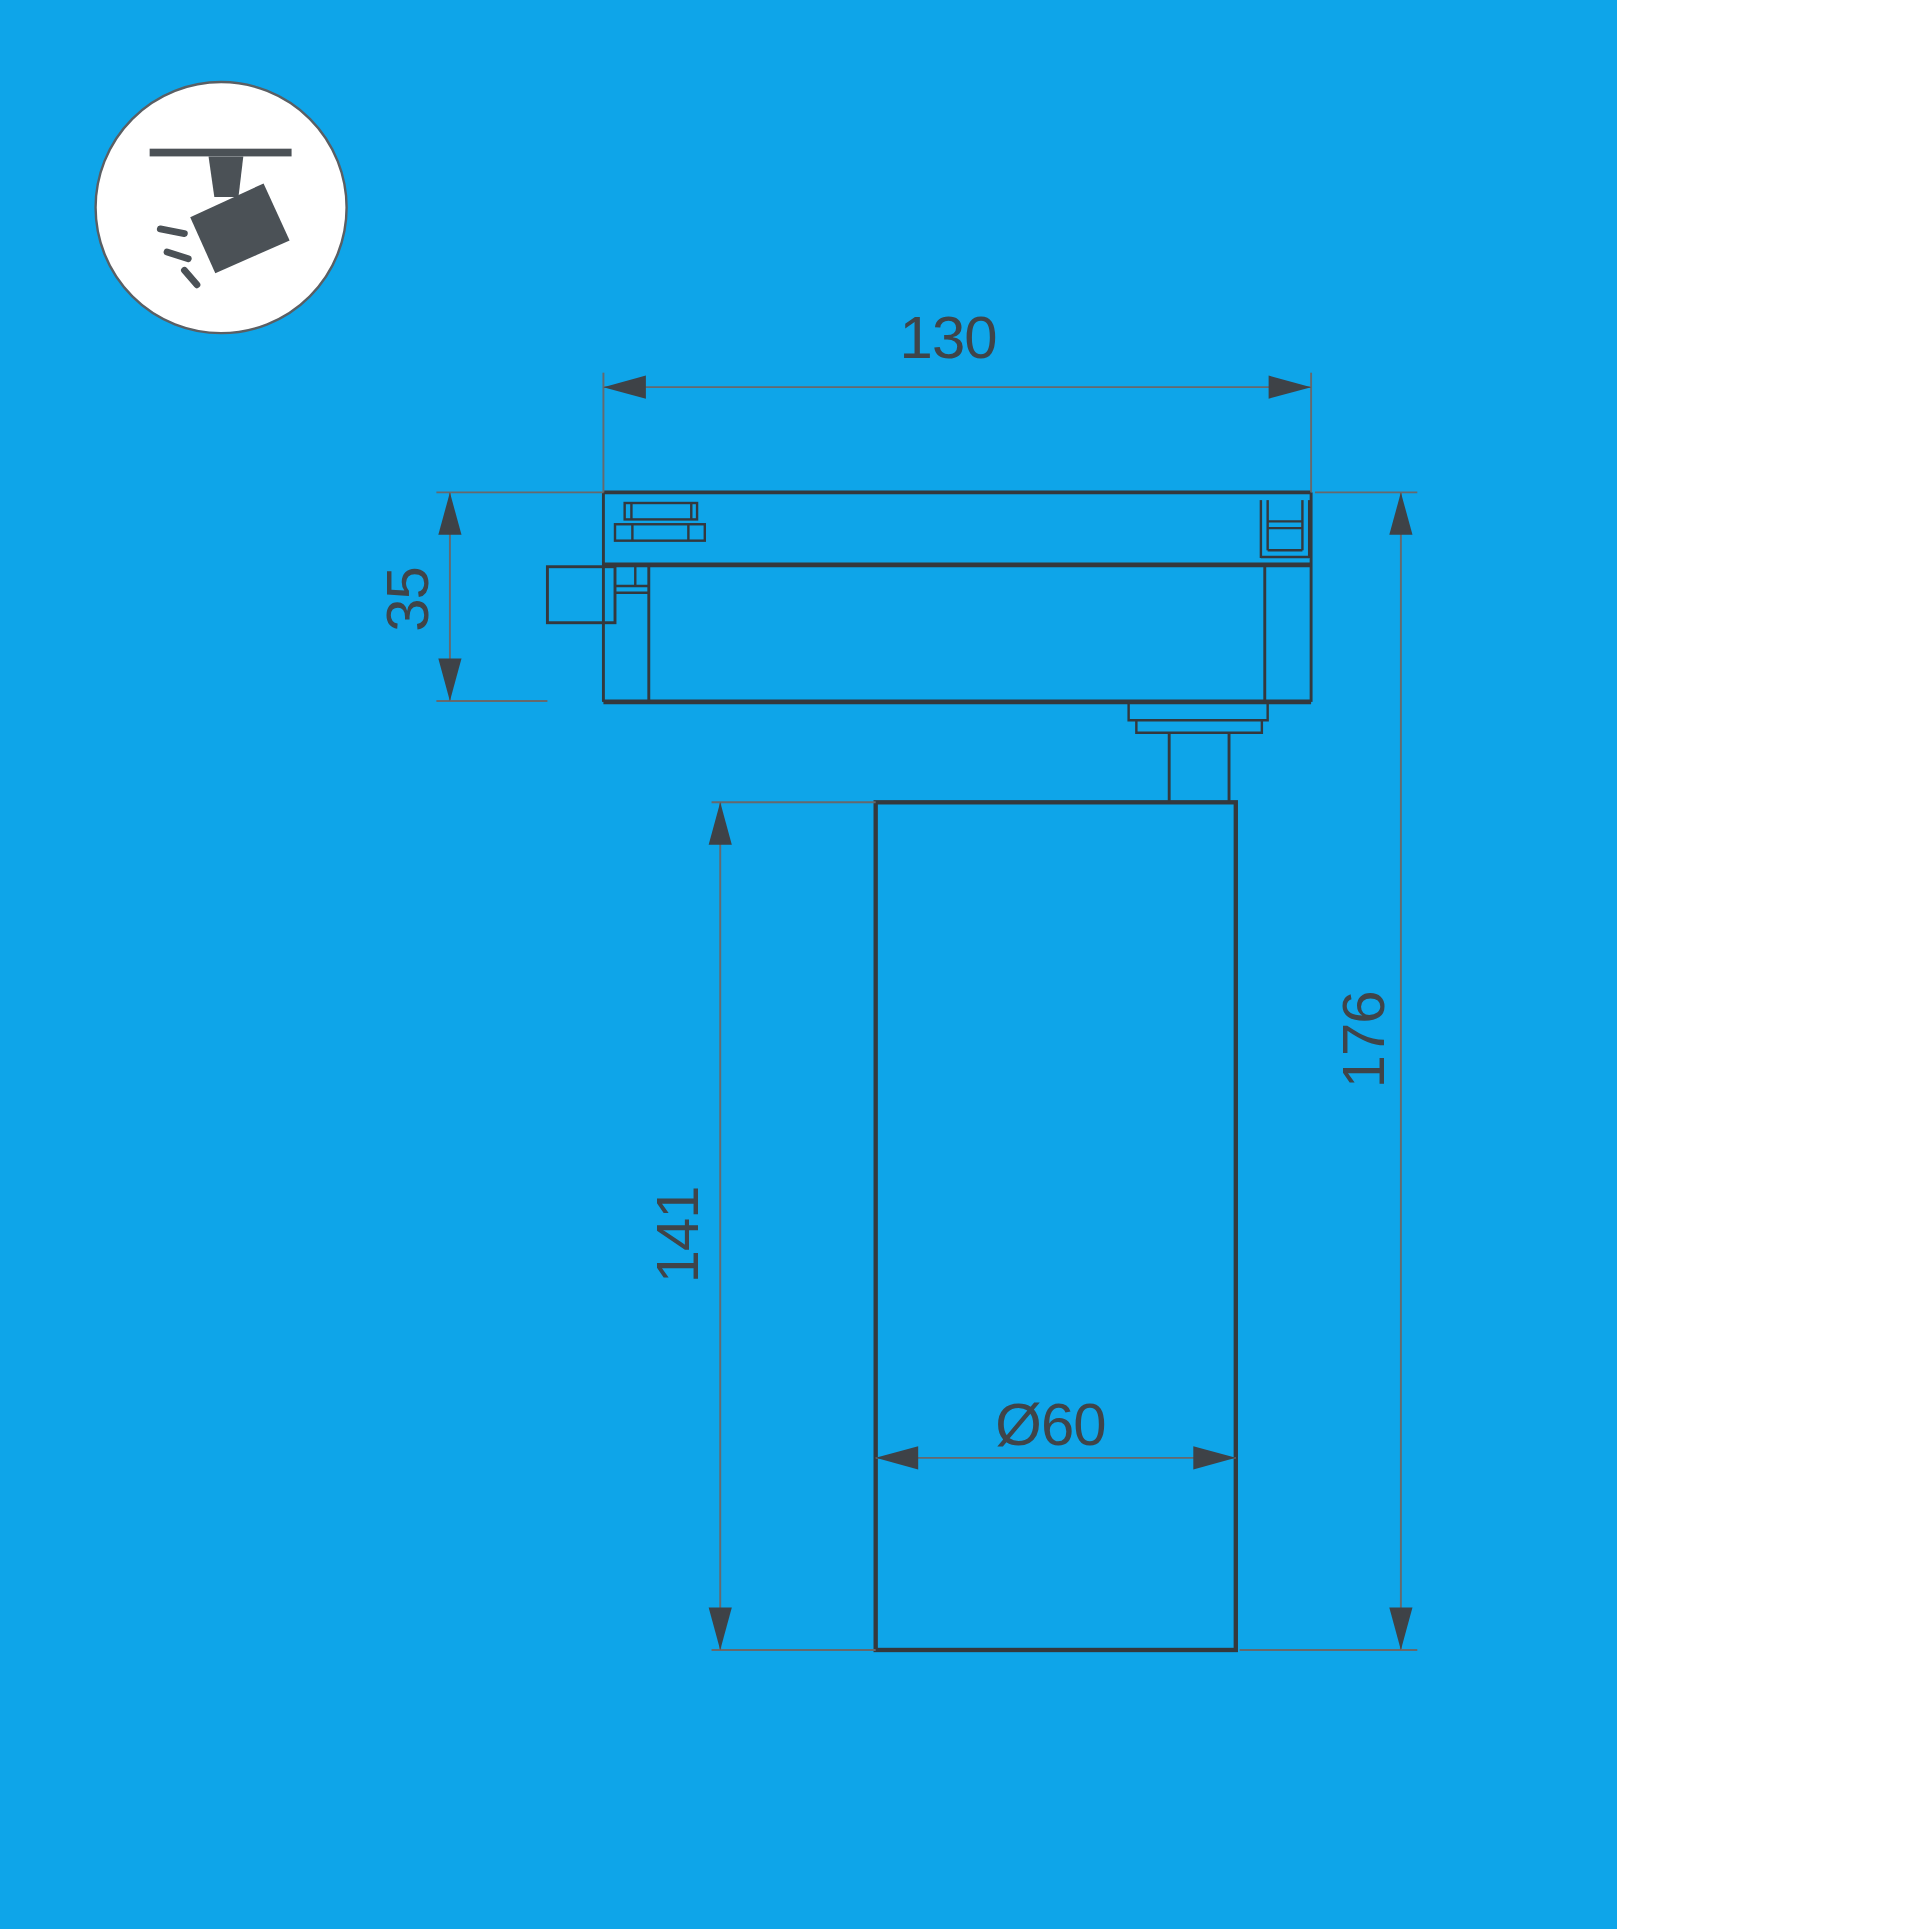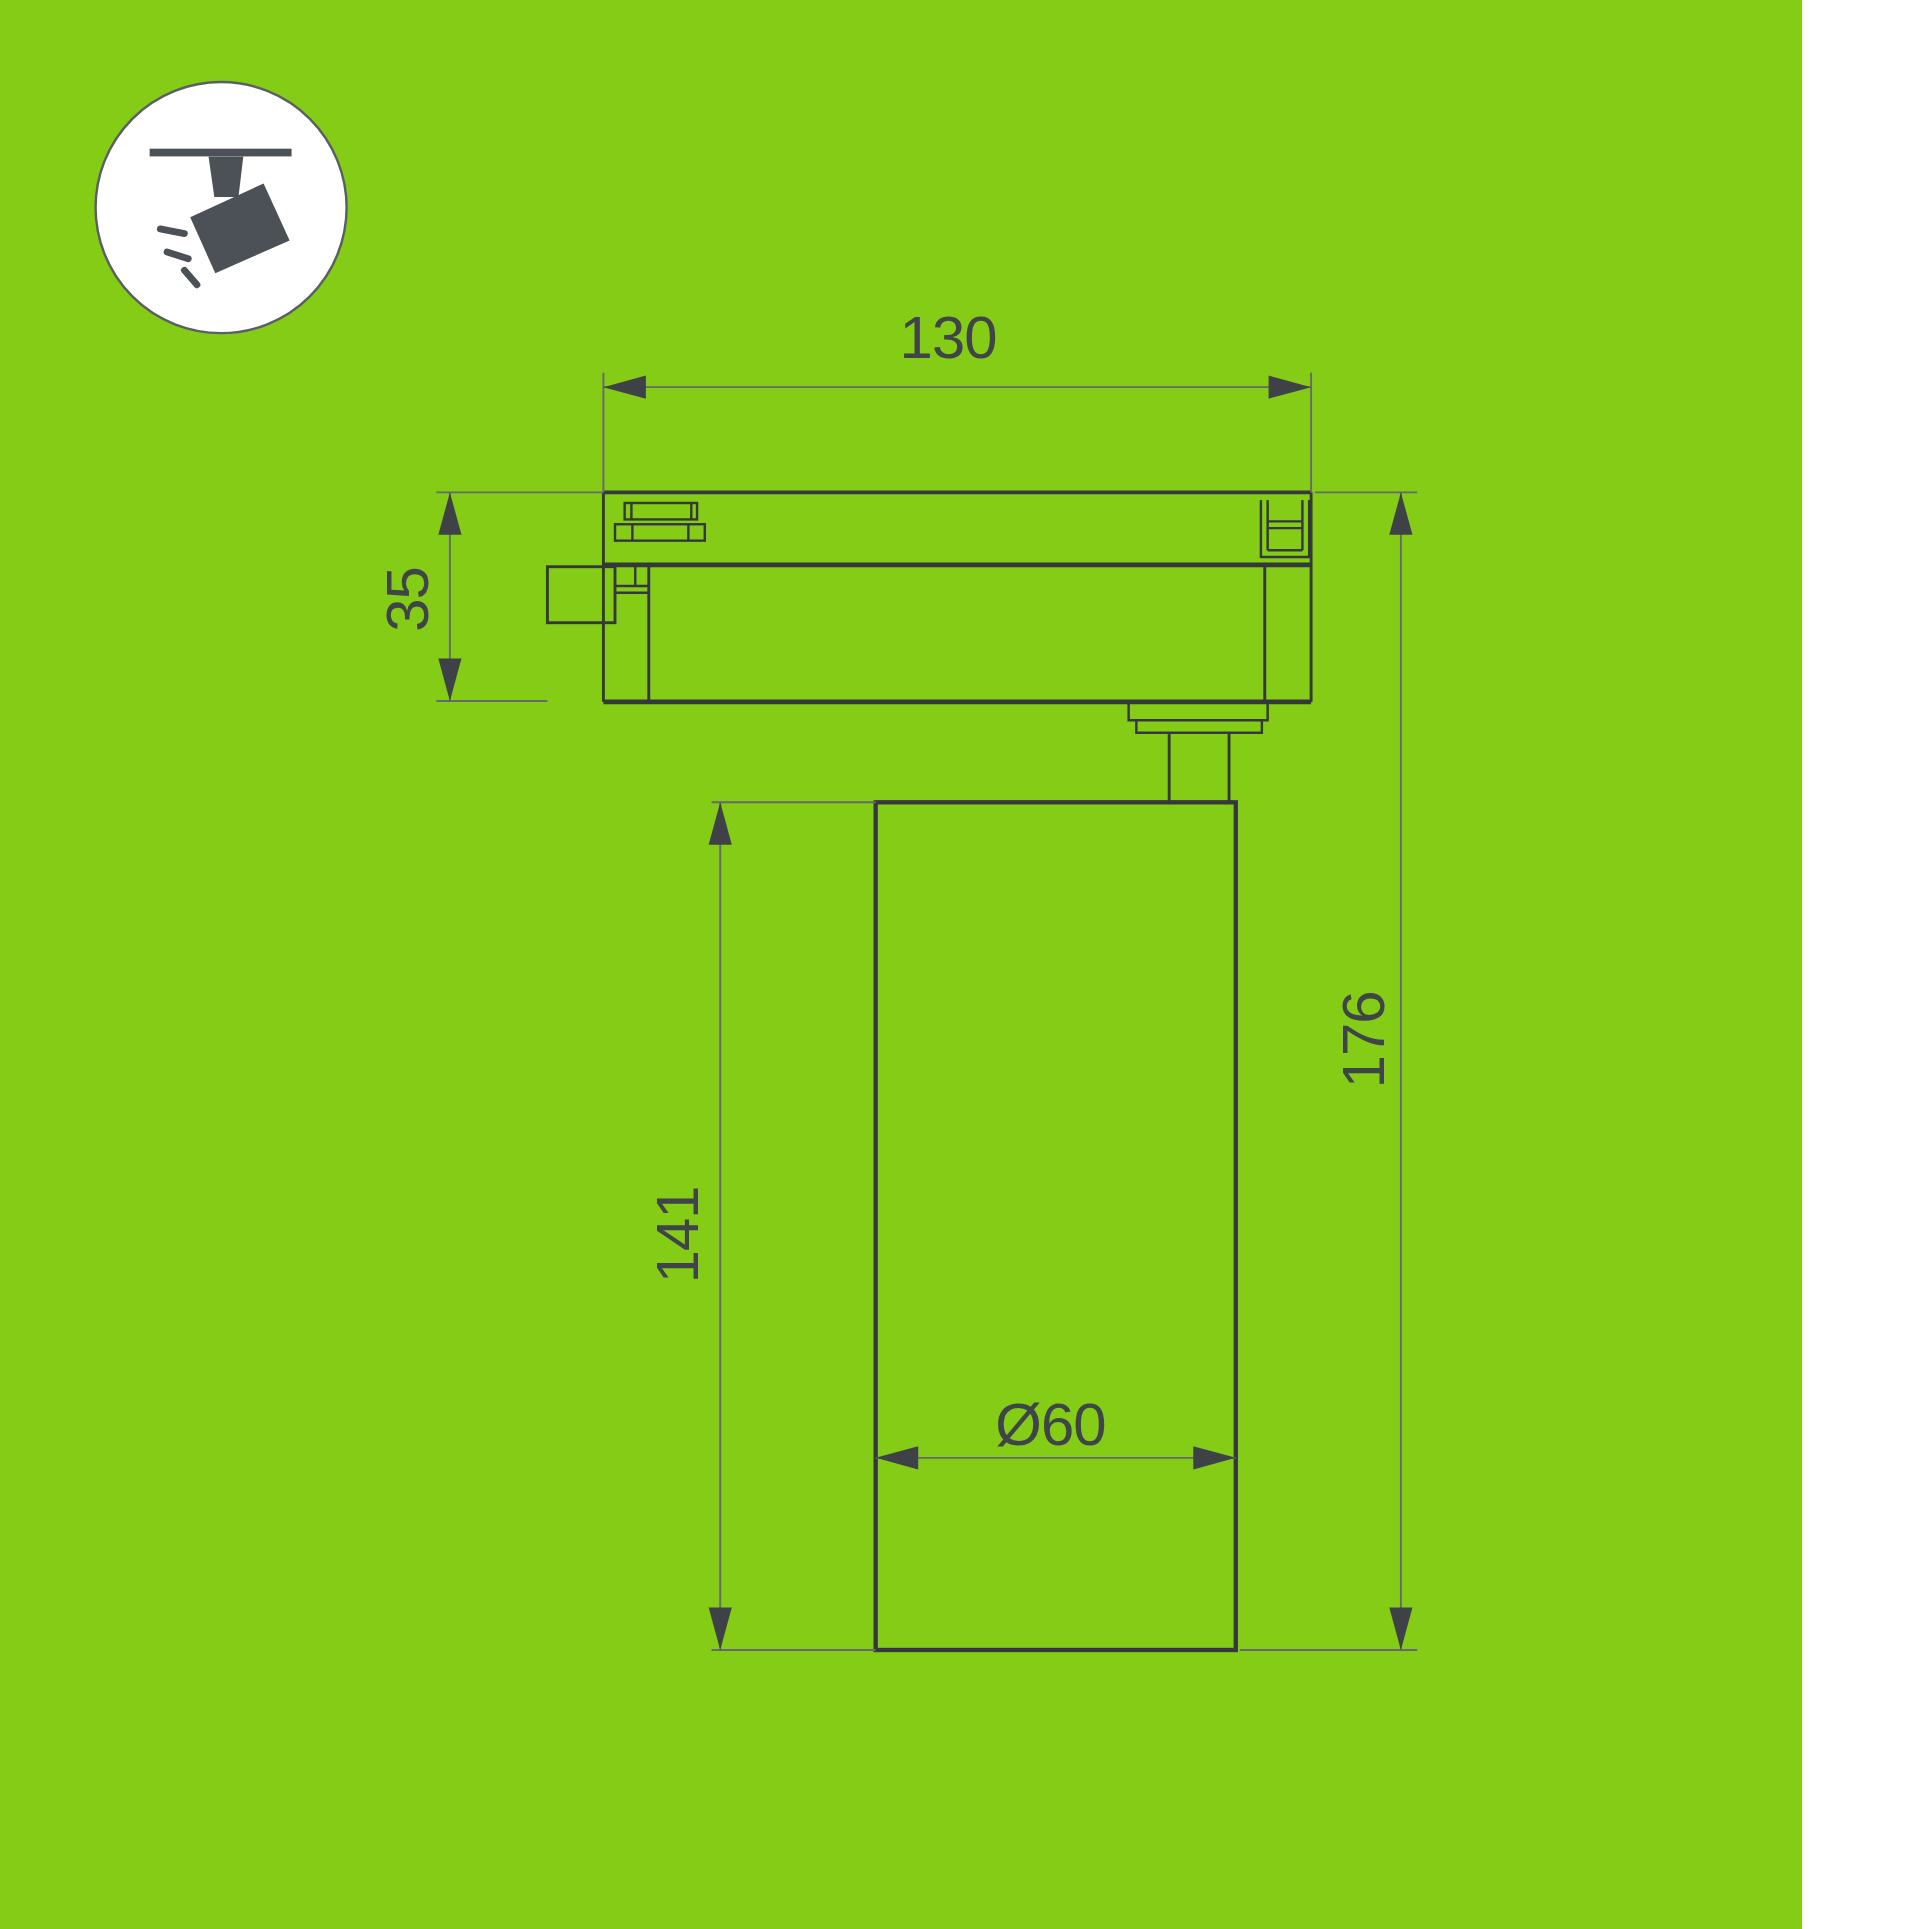--- a/index.html
+++ b/index.html
@@ -2,23 +2,23 @@
 <html><head>
 <meta charset="utf-8">
 <style>
   html, body {
     margin: 0;
     padding: 0;
     background: #ffffff;
   }
   .stage {
     position: relative;
-    width: 1802px;
+    width: 1617px;
     height: 1929px;
-    background: #84cc16;
+    background: #0ea5e9;
     overflow: hidden;
   }
   svg { display: block; }
   .outline       { stroke: #34383d; fill: none; }
   .w-thick       { stroke-width: 5; }
   .w-main        { stroke-width: 4; }
   .w-med         { stroke-width: 3; }
   .w-det         { stroke-width: 2.5; }
   .dim-line      { stroke: #66696d; stroke-width: 2; fill: none; }
   .dim-arrow     { fill: #3e4247; stroke: none; }

